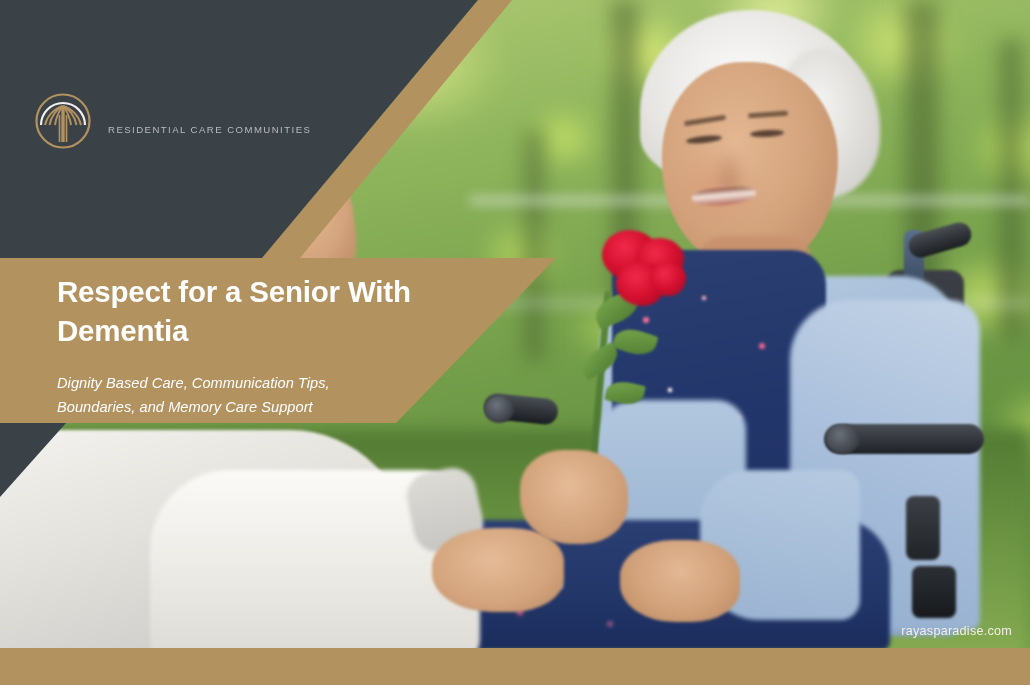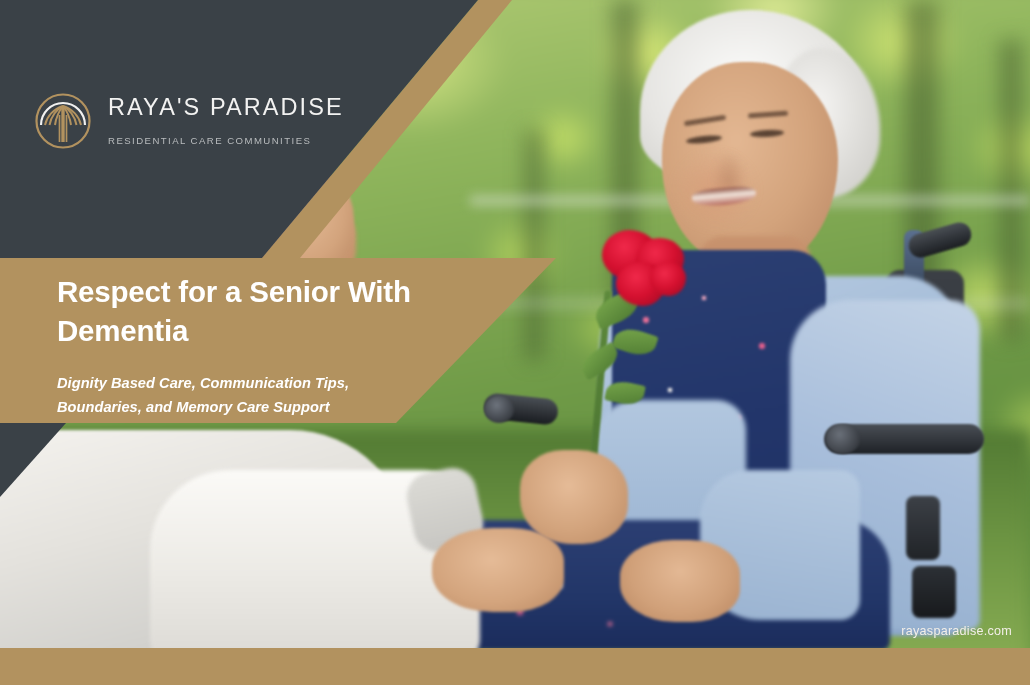--- a/index.html
+++ b/index.html
@@ -407,21 +407,21 @@
     margin: 0;
     font-size: 29.5px;
     font-weight: 700;
     line-height: 1.33;
     color: #ffffff;
     letter-spacing: -0.2px;
   }
   .subhead {
     margin: 22px 0 0 0;
     font-size: 14.6px;
-    font-weight: 700;
+    font-weight: 400;
     font-style: italic;
     line-height: 1.58;
     color: #ffffff;
     letter-spacing: 0.05px;
     max-width: 345px;
   }
 
   .site-url {
     position: absolute;
     right: 18px; top: 624px;
@@ -518,21 +518,20 @@
       <path d="M29 14 C22 18 17 25 15.5 33" fill="none" stroke="#b2925f" stroke-width="2"></path>
       <path d="M29 14 C25 19 22 26 21 33" fill="none" stroke="#b2925f" stroke-width="2"></path>
       <path d="M29 14 C38 17 45 24 47 33" fill="none" stroke="#b2925f" stroke-width="2"></path>
       <path d="M29 14 C36 18 41 25 42.5 33" fill="none" stroke="#b2925f" stroke-width="2"></path>
       <path d="M29 14 C33 19 36 26 37 33" fill="none" stroke="#b2925f" stroke-width="2"></path>
       <path d="M29 14 L29 50" fill="none" stroke="#b2925f" stroke-width="3.4"></path>
       <path d="M25.5 23 L25.5 50" fill="none" stroke="#b2925f" stroke-width="1.7"></path>
       <path d="M32.5 23 L32.5 50" fill="none" stroke="#b2925f" stroke-width="1.7"></path>
     </svg>
     <div class="logo-text">
-      <div class="logo-name">RAYA'S PARADISE</div>
       <div class="logo-tag">RESIDENTIAL CARE COMMUNITIES</div>
     </div>
   </div>
 
   <div class="headline-block">
     <h1 class="headline">Respect for a Senior With Dementia</h1>
     <p class="subhead">Dignity Based Care, Communication Tips, Boundaries, and Memory Care Support</p>
   </div>
 
   <div class="footer-bar"></div>

